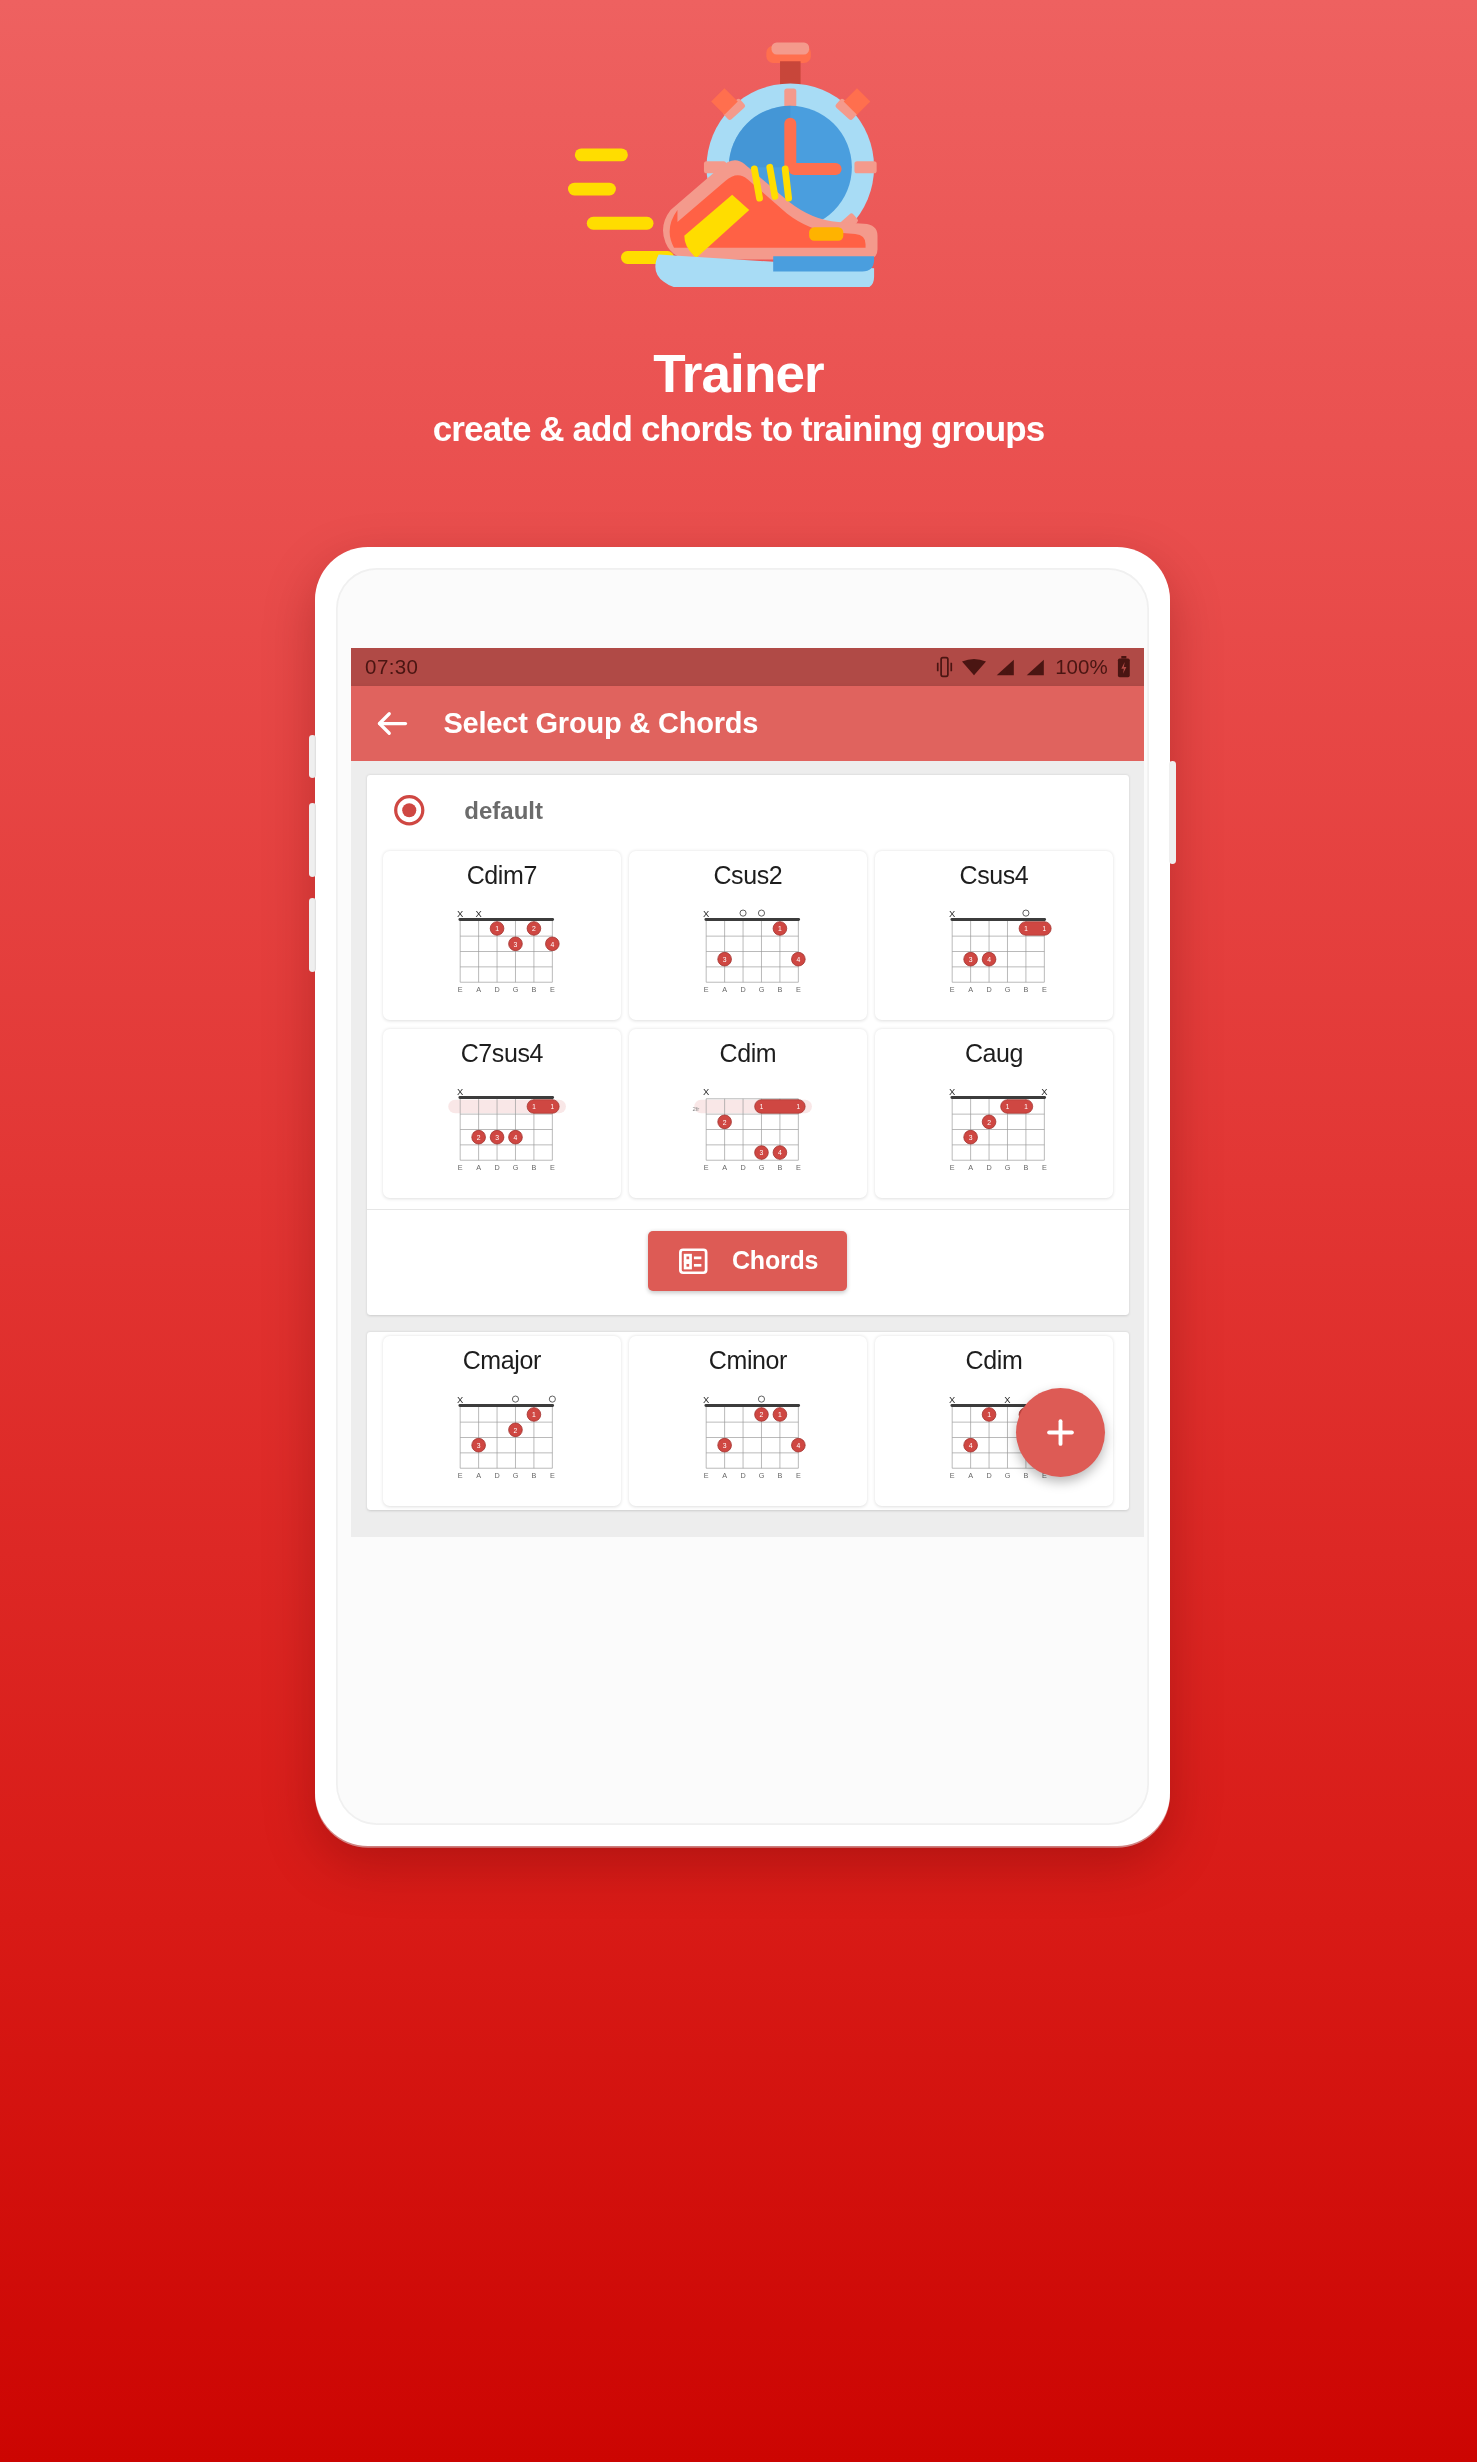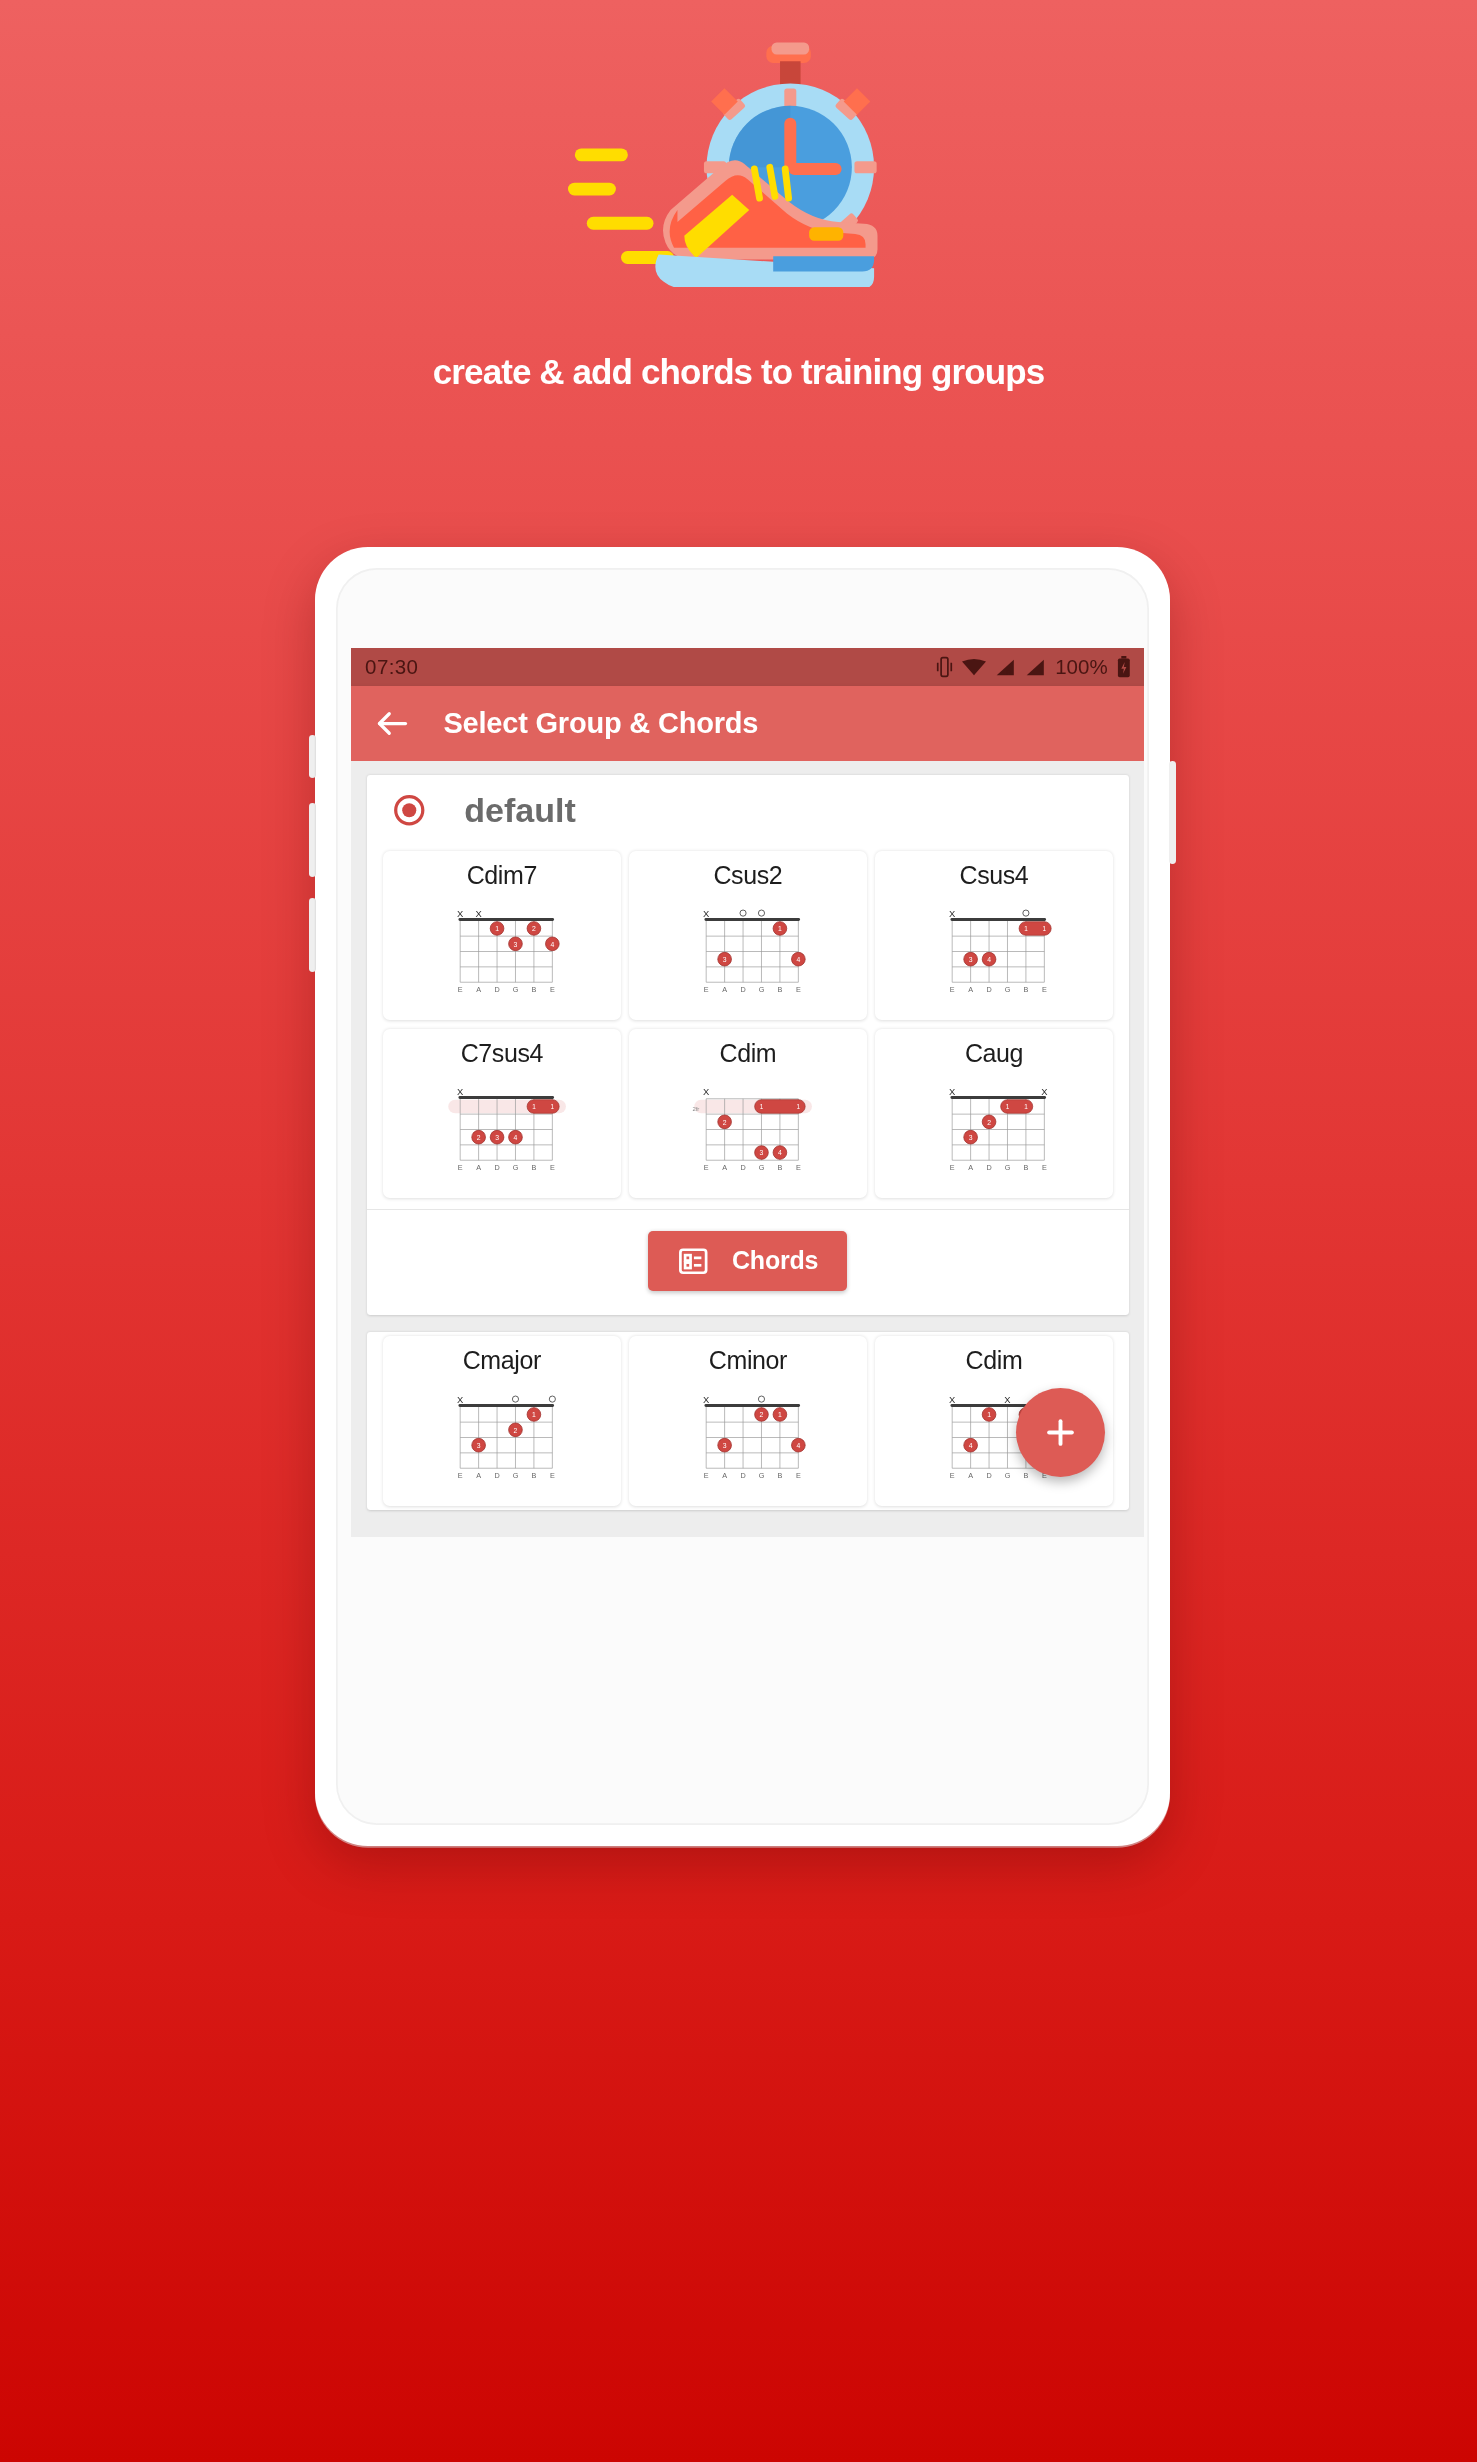--- a/index.html
+++ b/index.html
@@ -90,21 +90,21 @@
   .group-card {
     background: #ffffff; border-radius: 3.4px;
     box-shadow: 0 0.9px 2.6px rgba(0,0,0,0.14);
     margin-bottom: 17px; overflow: hidden;
   }
   .group-header {
     display: flex; align-items: center; height: 72px; padding: 0 26px;
   }
   .radio { width: 32.5px; height: 32.5px; flex: 0 0 auto; }
   .group-name {
-    margin-left: 39px; font-size: 34px; font-weight: bold; color: #6b6b6b;
+    margin-left: 39px; font-size: 24px; font-weight: bold; color: #6b6b6b;
   }
   .trash-btn { margin-left: auto; width: 31px; height: 34px; }
 
   .chord-grid {
     display: grid; grid-template-columns: repeat(3, 1fr);
     gap: 0px; padding: 0 12px;
   }
   .chord-card {
     background: #fff; border-radius: 6.8px;
     box-shadow: 0 0.9px 3.4px rgba(0,0,0,0.13);
@@ -187,20 +187,21 @@
       <g stroke="#ffdd00" stroke-width="8" stroke-linecap="round">
         <line x1="218" y1="152" x2="224" y2="186"></line>
         <line x1="236" y1="150" x2="242" y2="184"></line>
         <line x1="254" y1="152" x2="258" y2="186"></line>
       </g>
     </g>
   </svg>
 </div>
 
 <div id="hero-title-block">
+  <div class="hero-line1">Trainer</div>
   <div class="hero-line2">create &amp; add chords to training groups</div>
 </div>
 
 <div id="phone-frame">
   <div class="phone-btn pb1"></div>
   <div class="phone-btn pb2"></div>
   <div class="phone-btn pb3"></div>
   <div class="phone-btn-r"></div>
 
   <div id="phone-inner">

